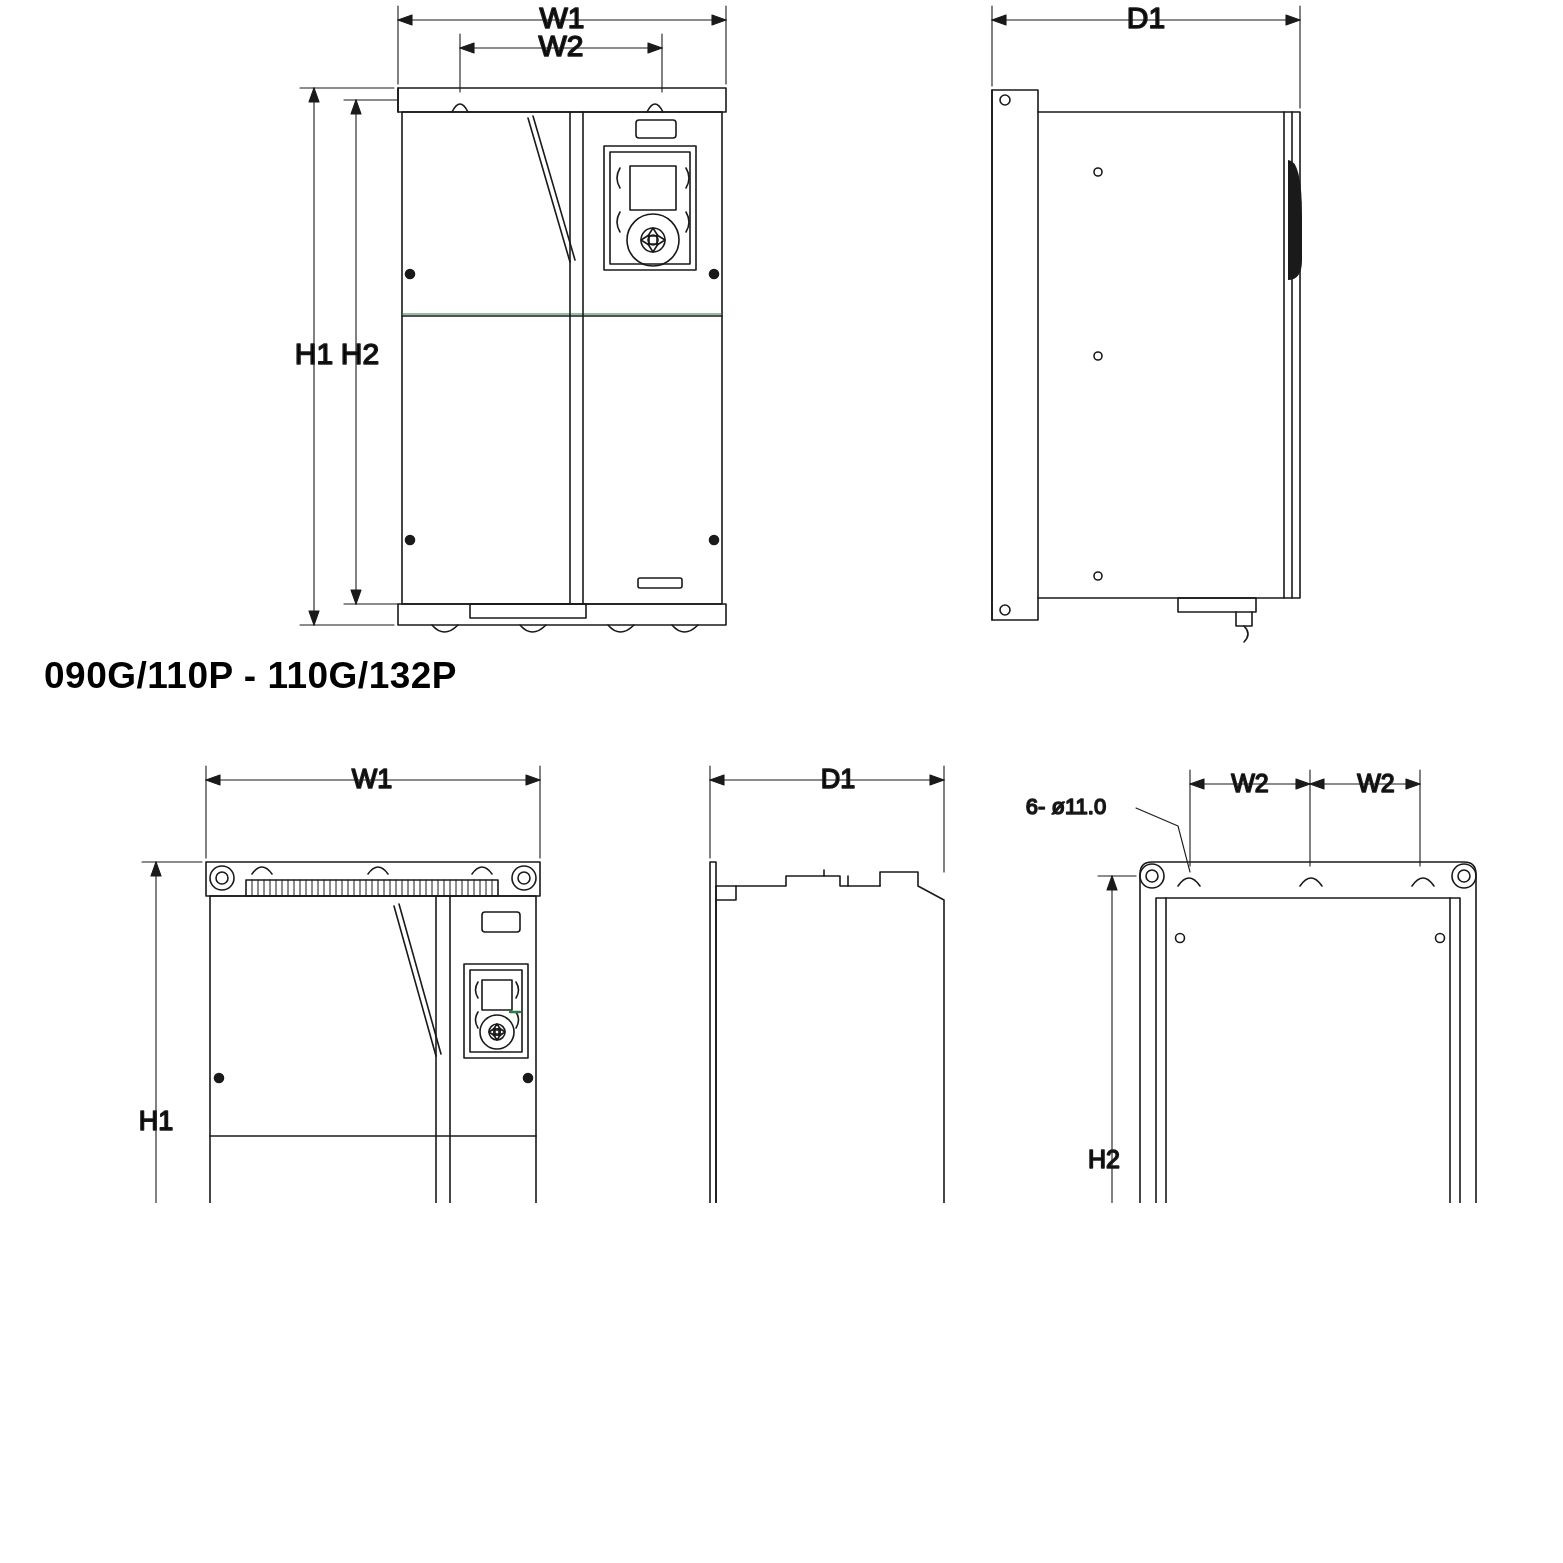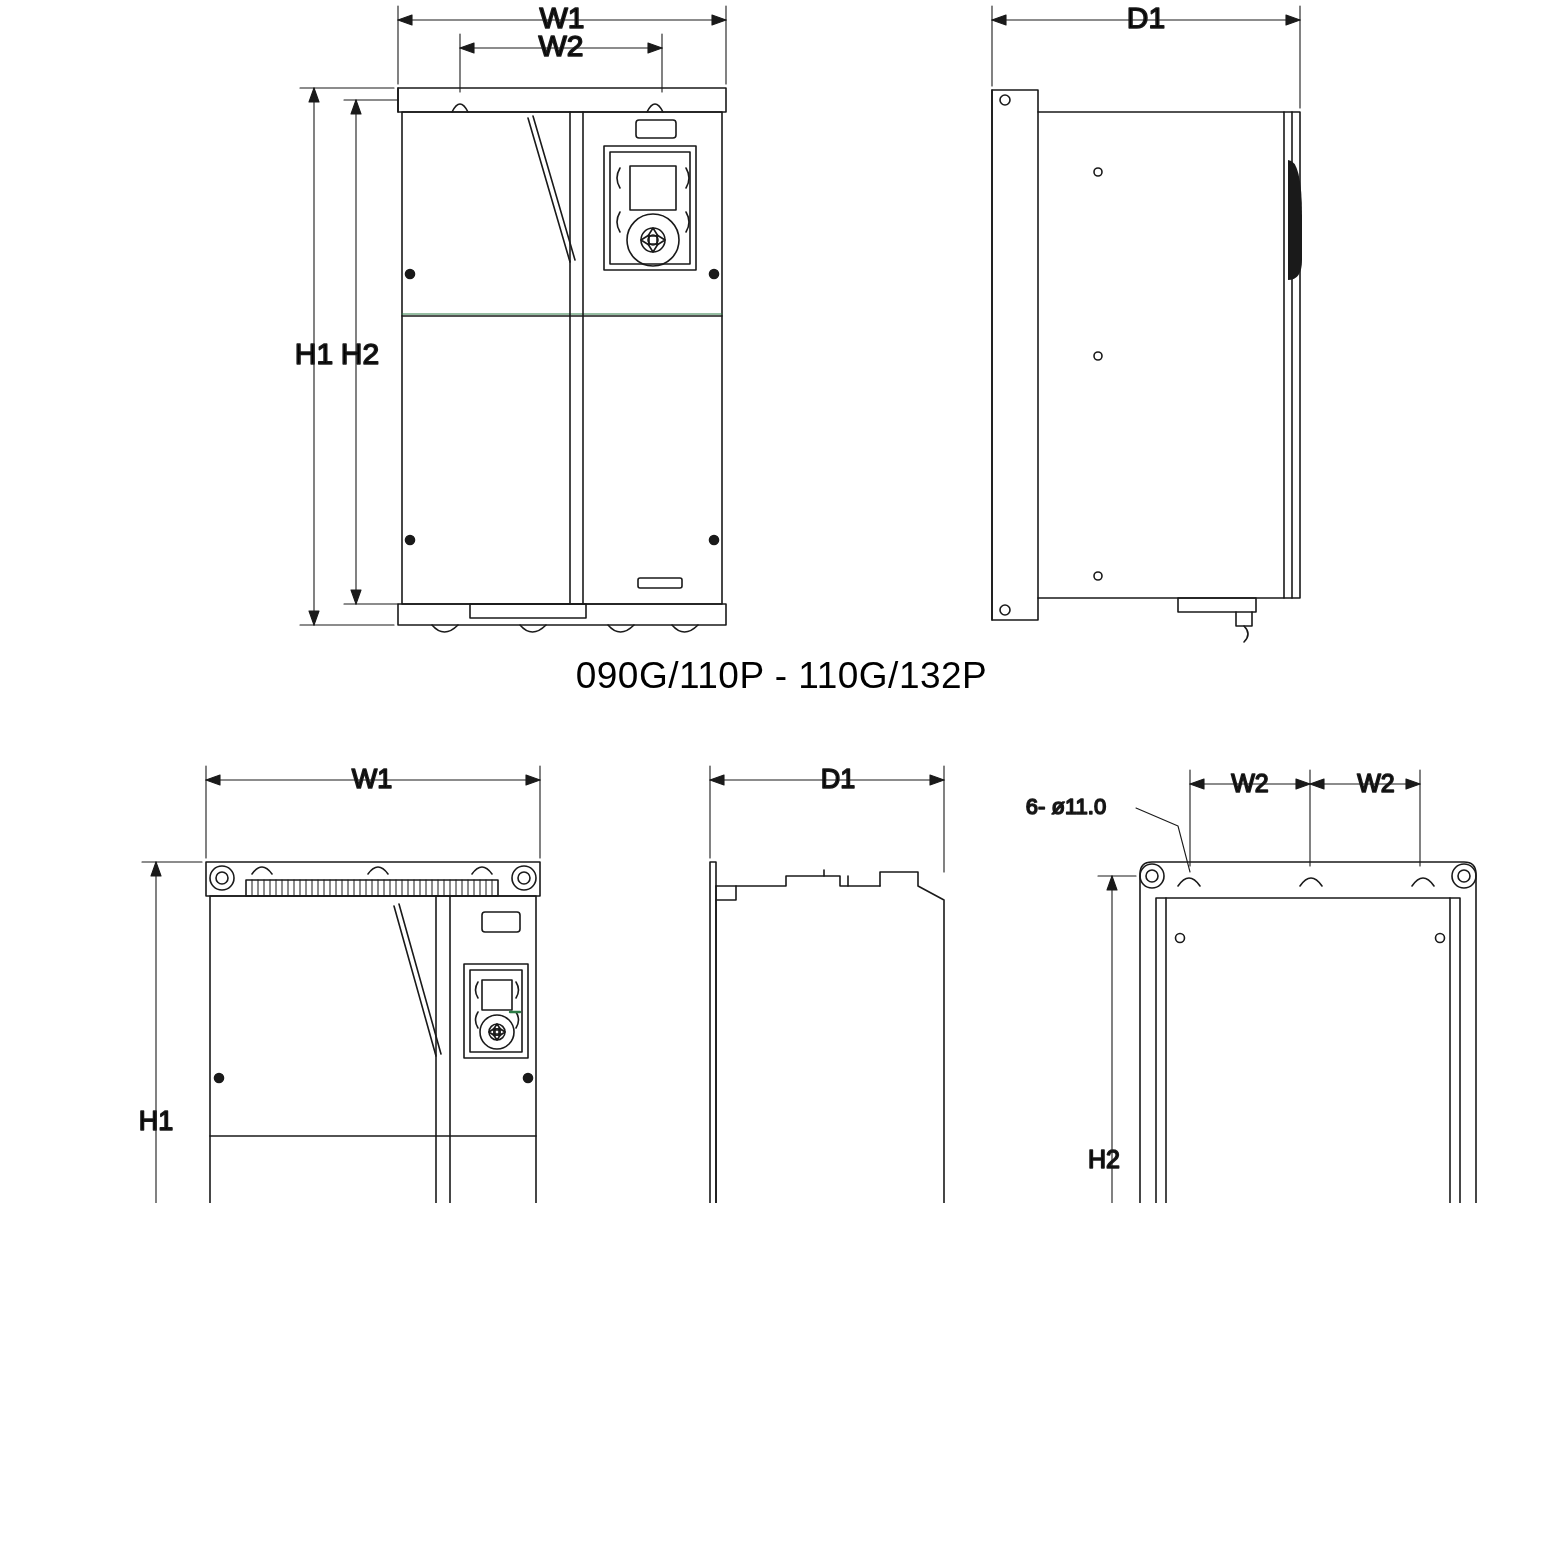--- a/index.html
+++ b/index.html
@@ -1,19 +1,19 @@
 <!DOCTYPE html>
 <html><head>
 <meta charset="utf-8">
 <style>
   html,body{margin:0;padding:0;background:#ffffff;}
   body{width:1563px;height:1563px;font-family:"Liberation Sans",sans-serif;color:#000;}
   #sheet{position:relative;width:1563px;height:1203px;overflow:hidden;}
   svg{display:block;}
-  .cap{position:absolute;text-align:center;font-weight:normal;letter-spacing:0.5px;}
+  .cap{position:absolute;font-weight:bold;letter-spacing:0.5px;margin-left:44px;}
   .cap-1{left:0;right:0;top:655px;font-size:37px;}
   .cap-2{left:0;right:0;top:1500px;font-size:37px;}
   text{font-family:"Liberation Sans",sans-serif;fill:#000;}
 </style>
 </head>
 <body>
 
 <div id="sheet">
 
   <svg width="1563" height="1563" viewBox="0 0 1563 1563">

